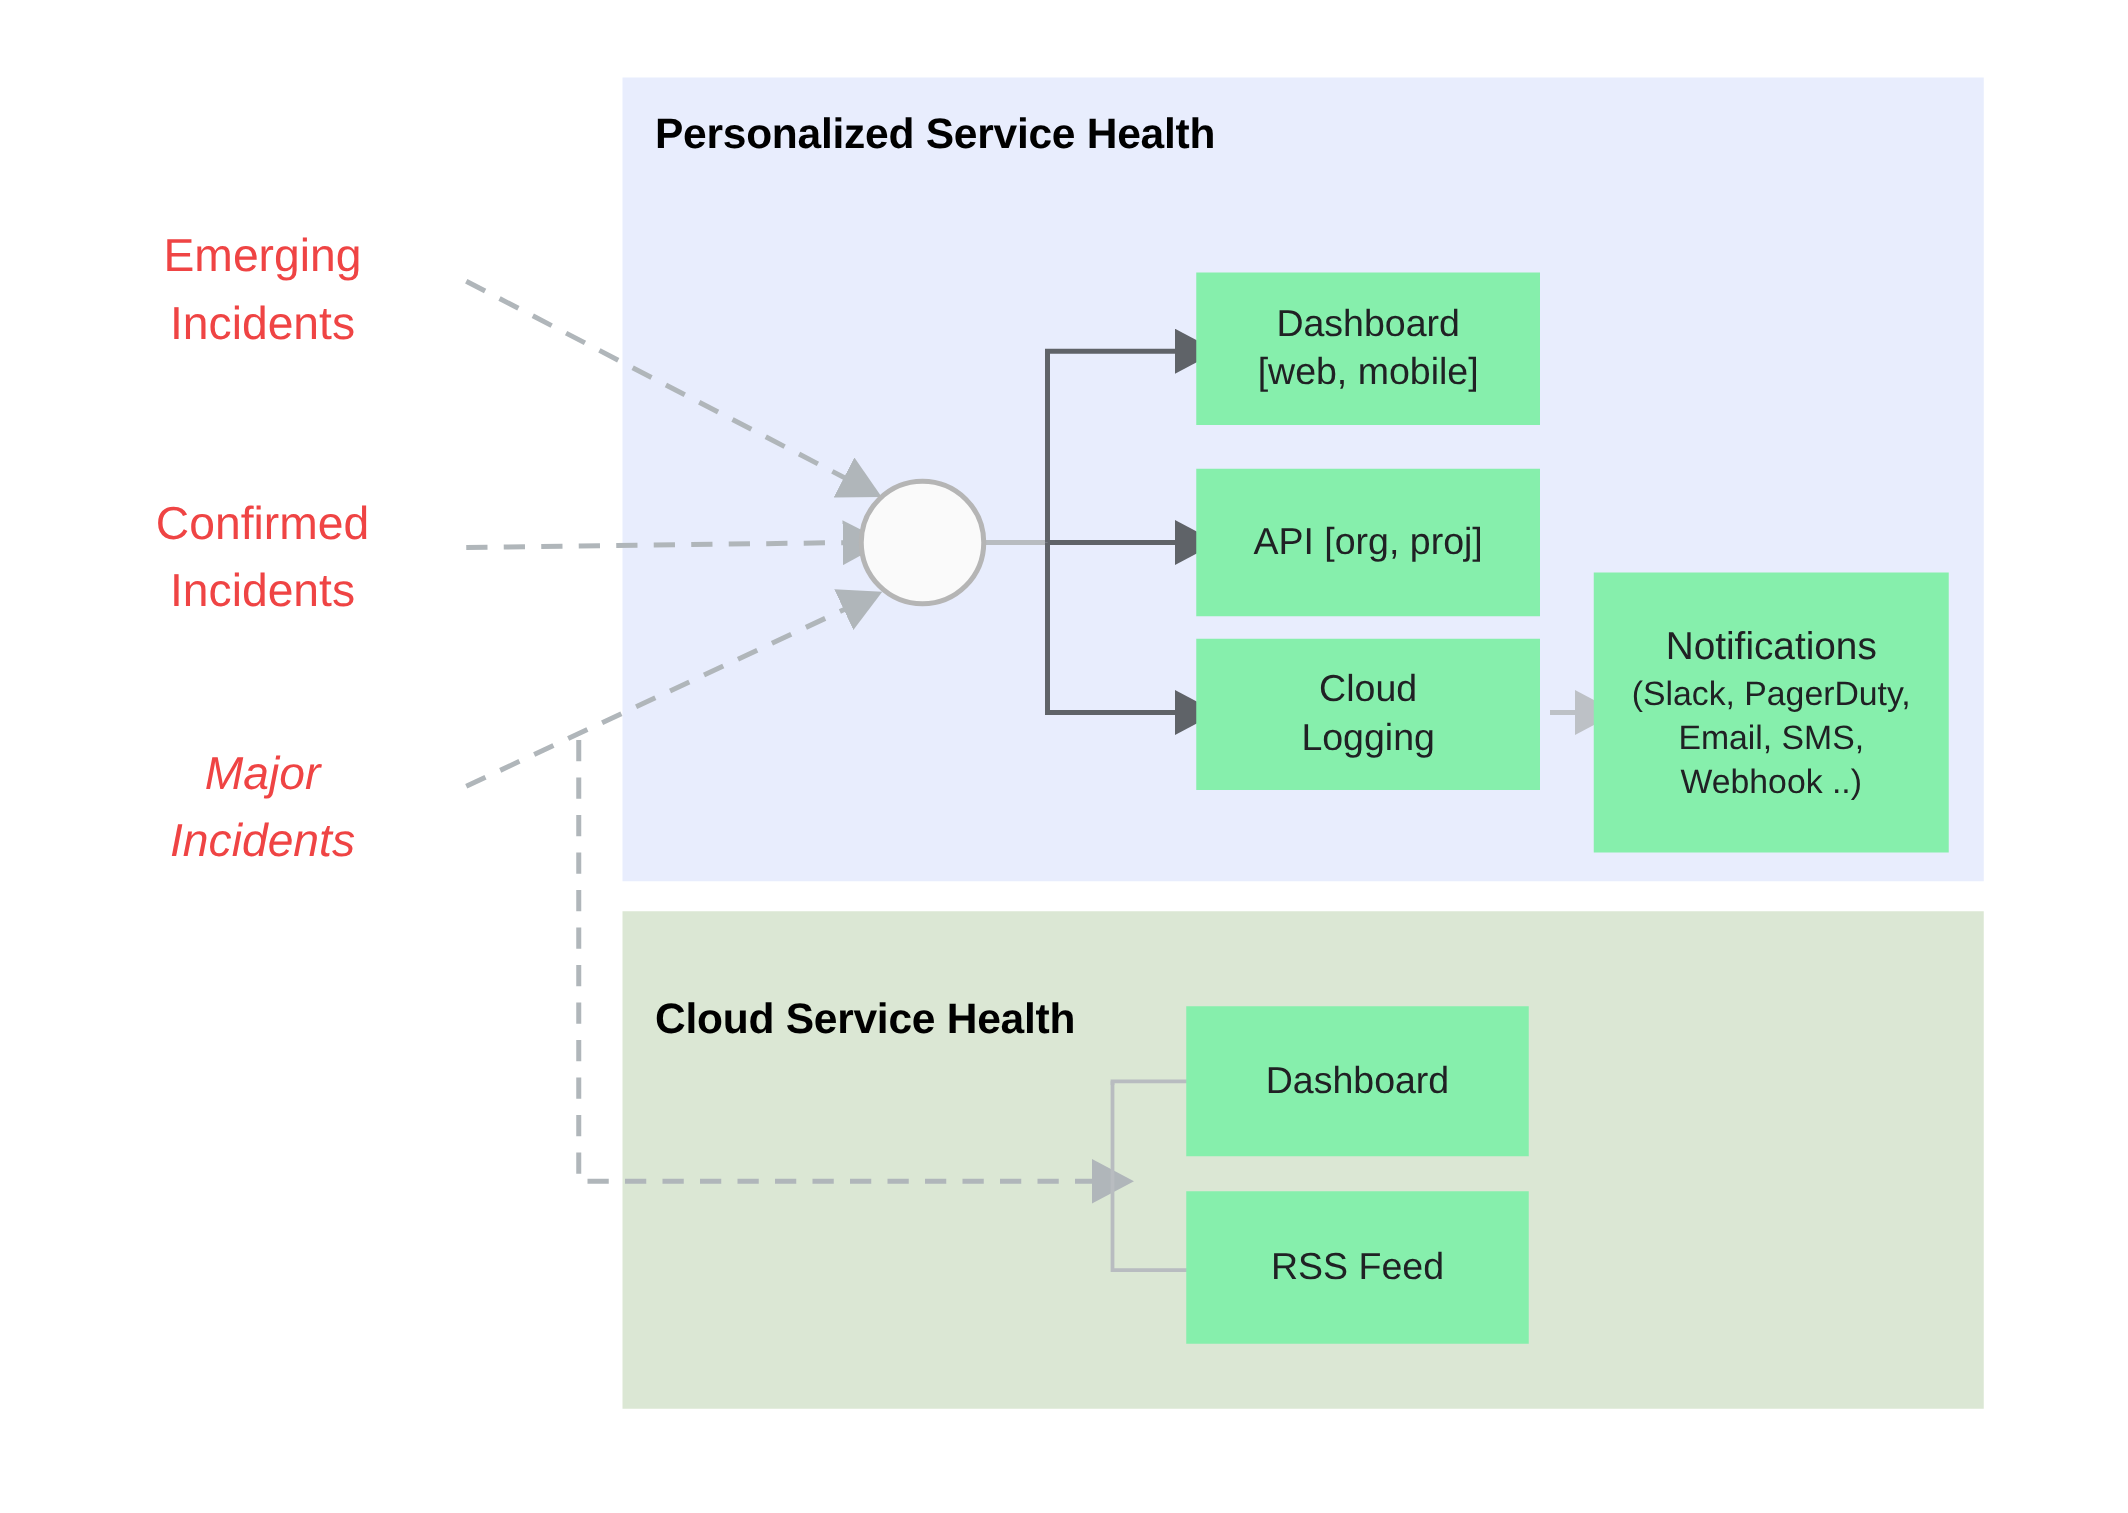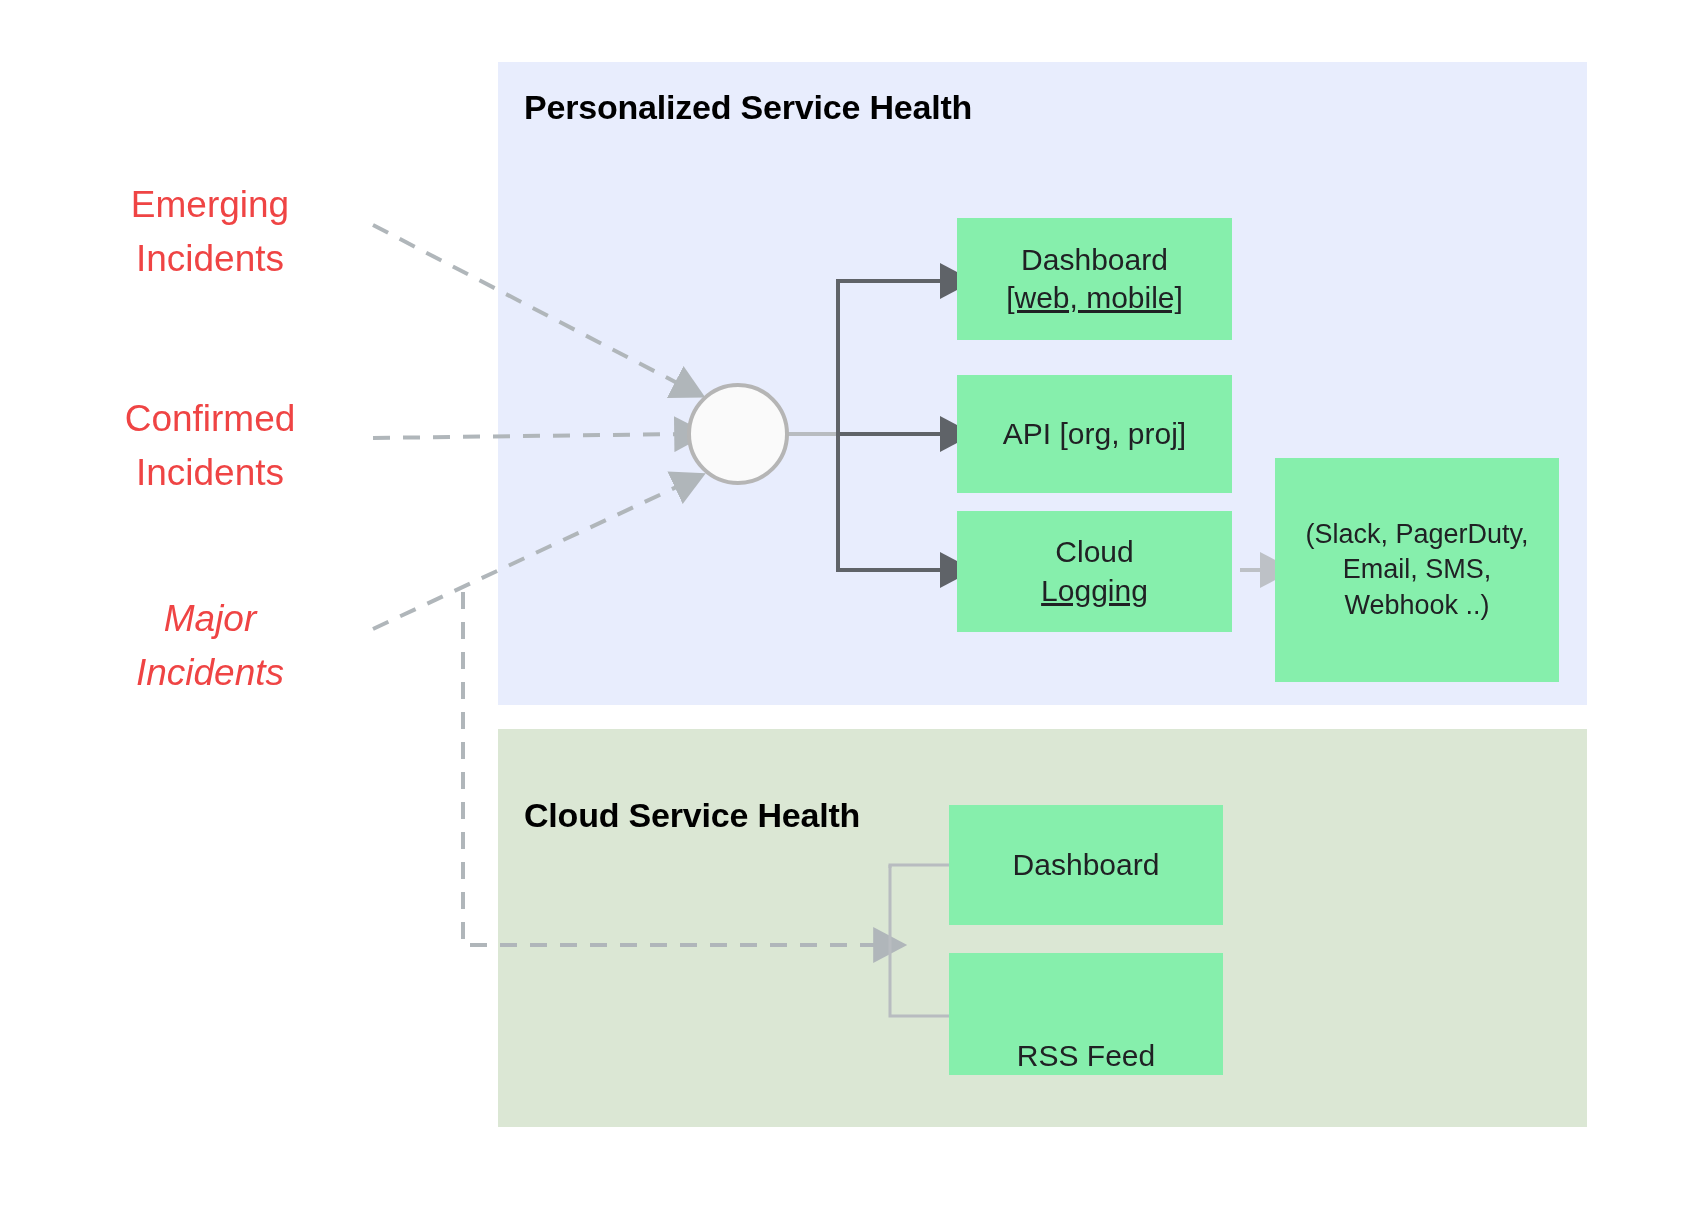--- a/index.html
+++ b/index.html
@@ -45,21 +45,20 @@
     display: flex;
     align-items: center;
     justify-content: center;
     text-align: center;
     line-height: 1.28;
     font-size: 30px;
     color: #202124;
   }
   .node-box .line2 {
     display: block;
-    text-decoration: underline;
   }
   .side-label {
     position: absolute;
     text-align: center;
     font-size: 37px;
     line-height: 1.45;
     color: #ef4444;
     white-space: pre-line;
   }
   .notif-title {
@@ -151,31 +150,32 @@
 
   <div class="node-box" style="left:957px; top:511px; width:275px; height:121px;">
     <span>
       <span>Cloud</span>
       <span class="line2">Logging</span>
     </span>
   </div>
 
   <div class="node-box" style="left:1275px; top:458px; width:284px; height:224px;">
     <span>
+      <span class="notif-title">Notifications</span>
       <span class="notif-sub" style="white-space:pre-line;text-align:center;">(Slack, PagerDuty,
 Email, SMS,
 Webhook ..)</span>
     </span>
   </div>
 
   <div class="node-box" style="left:949px; top:805px; width:274px; height:120px;">
     <span>
       <span>Dashboard</span>
     </span>
   </div>
 
-  <div class="node-box" style="left:949px; top:953px; width:274px; height:122px;align-items:flex-end;">
+  <div class="node-box" style="left:949px; top:953px; width:274px; height:122px;">
     <span>
       <span>RSS Feed</span>
     </span>
   </div>
 
 </div>
 
 </body></html>

